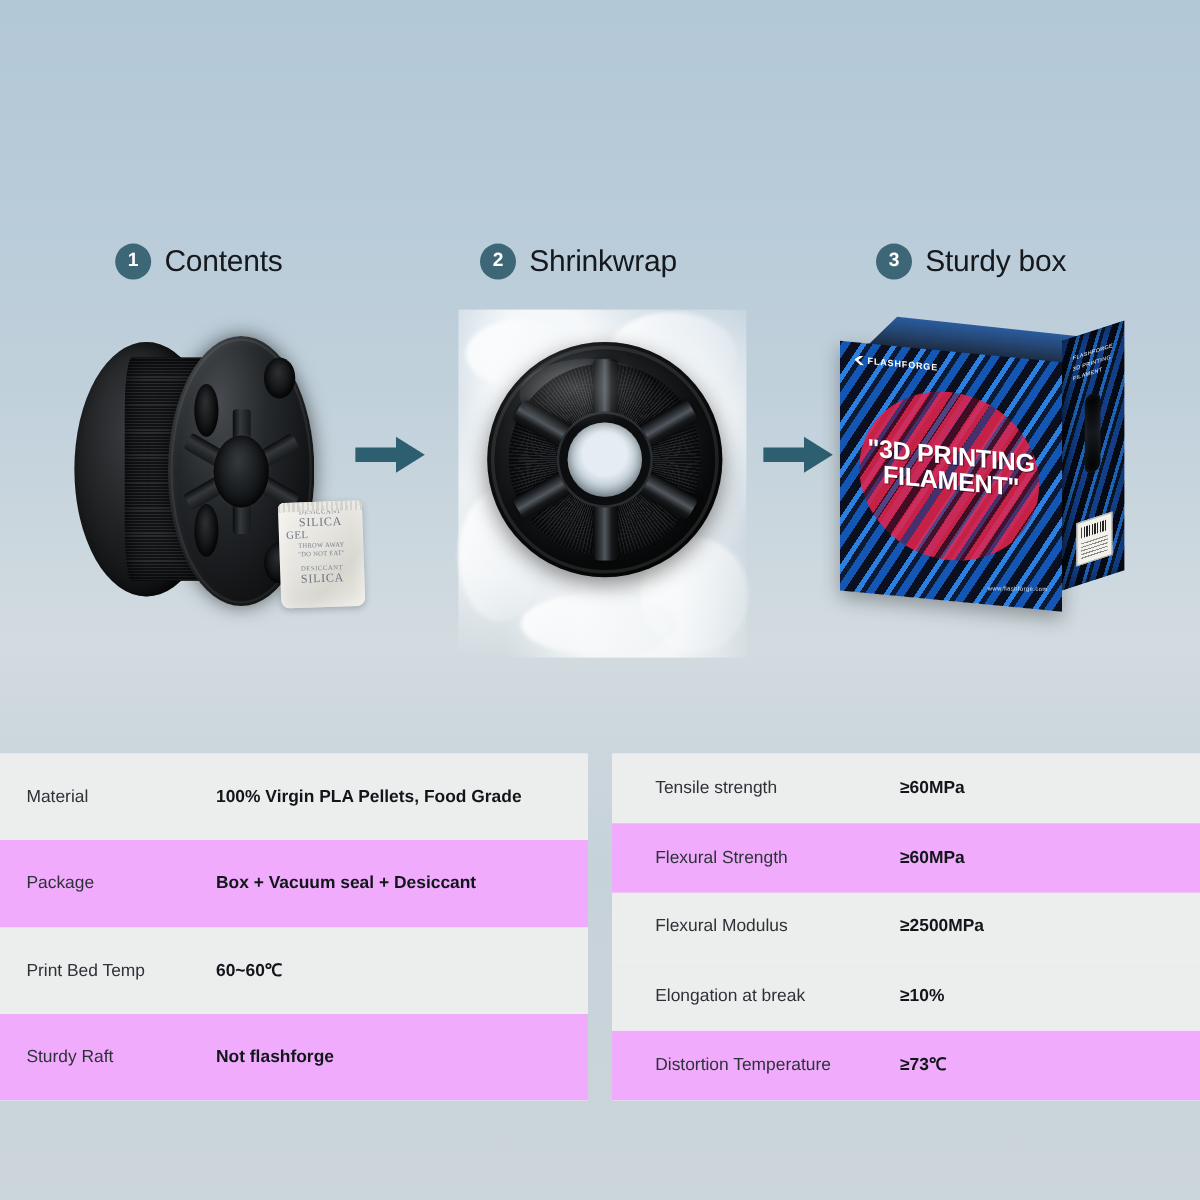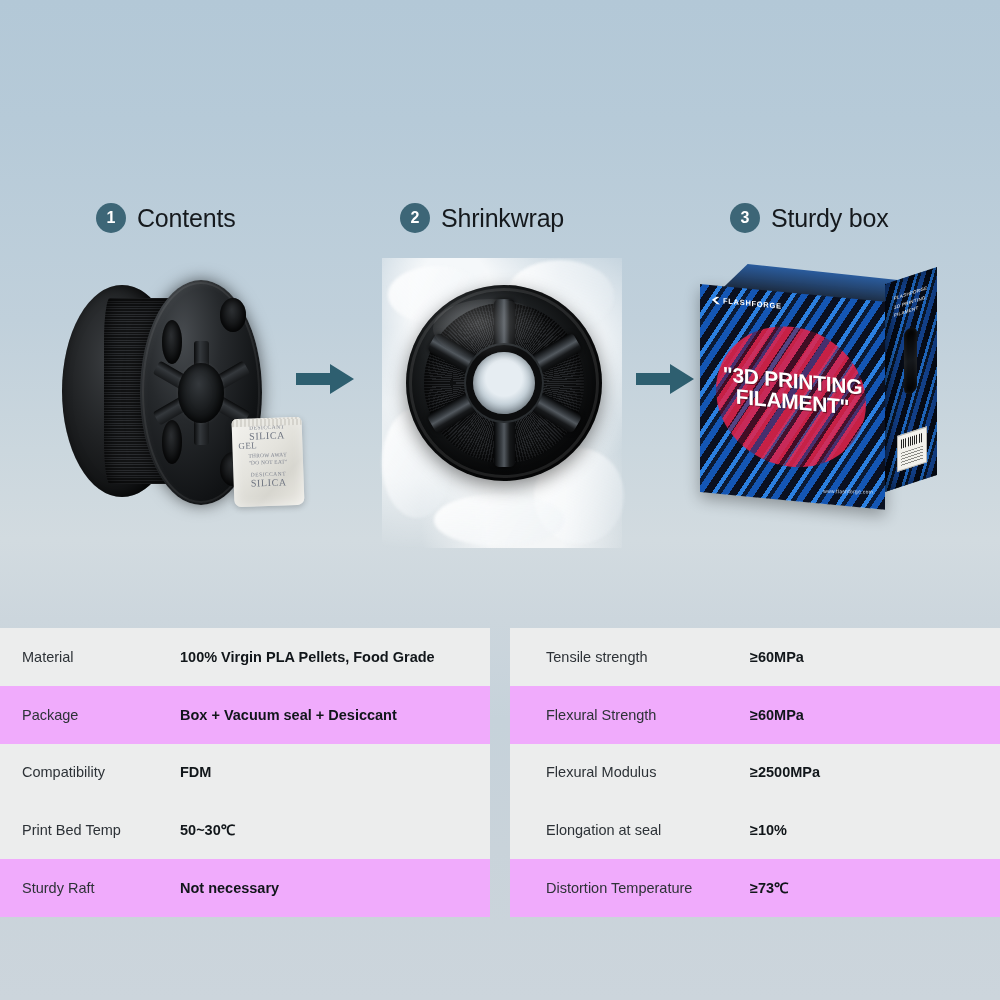--- a/index.html
+++ b/index.html
@@ -429,48 +429,44 @@
     <div class="spec-table table-left">
       <div class="srow alt">
         <div class="skey">Material</div>
         <div class="sval">100% Virgin PLA Pellets, Food Grade</div>
       </div>
       <div class="srow">
         <div class="skey">Package</div>
         <div class="sval">Box + Vacuum seal + Desiccant</div>
       </div>
       <div class="srow alt">
-        <div class="skey">Compatibility</div>
-        <div class="sval">FDM</div>
-      </div>
-      <div class="srow alt">
         <div class="skey">Print Bed Temp</div>
-        <div class="sval">50~30℃</div>
+        <div class="sval">60~60℃</div>
       </div>
       <div class="srow">
         <div class="skey">Sturdy Raft</div>
-        <div class="sval">Not necessary</div>
+        <div class="sval">Not flashforge</div>
       </div>
     </div>
 
     <div class="spec-table table-right">
       <div class="srow alt">
         <div class="skey">Tensile strength</div>
         <div class="sval">≥60MPa</div>
       </div>
       <div class="srow">
         <div class="skey">Flexural Strength</div>
         <div class="sval">≥60MPa</div>
       </div>
       <div class="srow alt">
         <div class="skey">Flexural Modulus</div>
         <div class="sval">≥2500MPa</div>
       </div>
       <div class="srow alt">
-        <div class="skey">Elongation at seal</div>
+        <div class="skey">Elongation at break</div>
         <div class="sval">≥10%</div>
       </div>
       <div class="srow">
         <div class="skey">Distortion Temperature</div>
         <div class="sval">≥73℃</div>
       </div>
     </div>
 
   </div>
 

